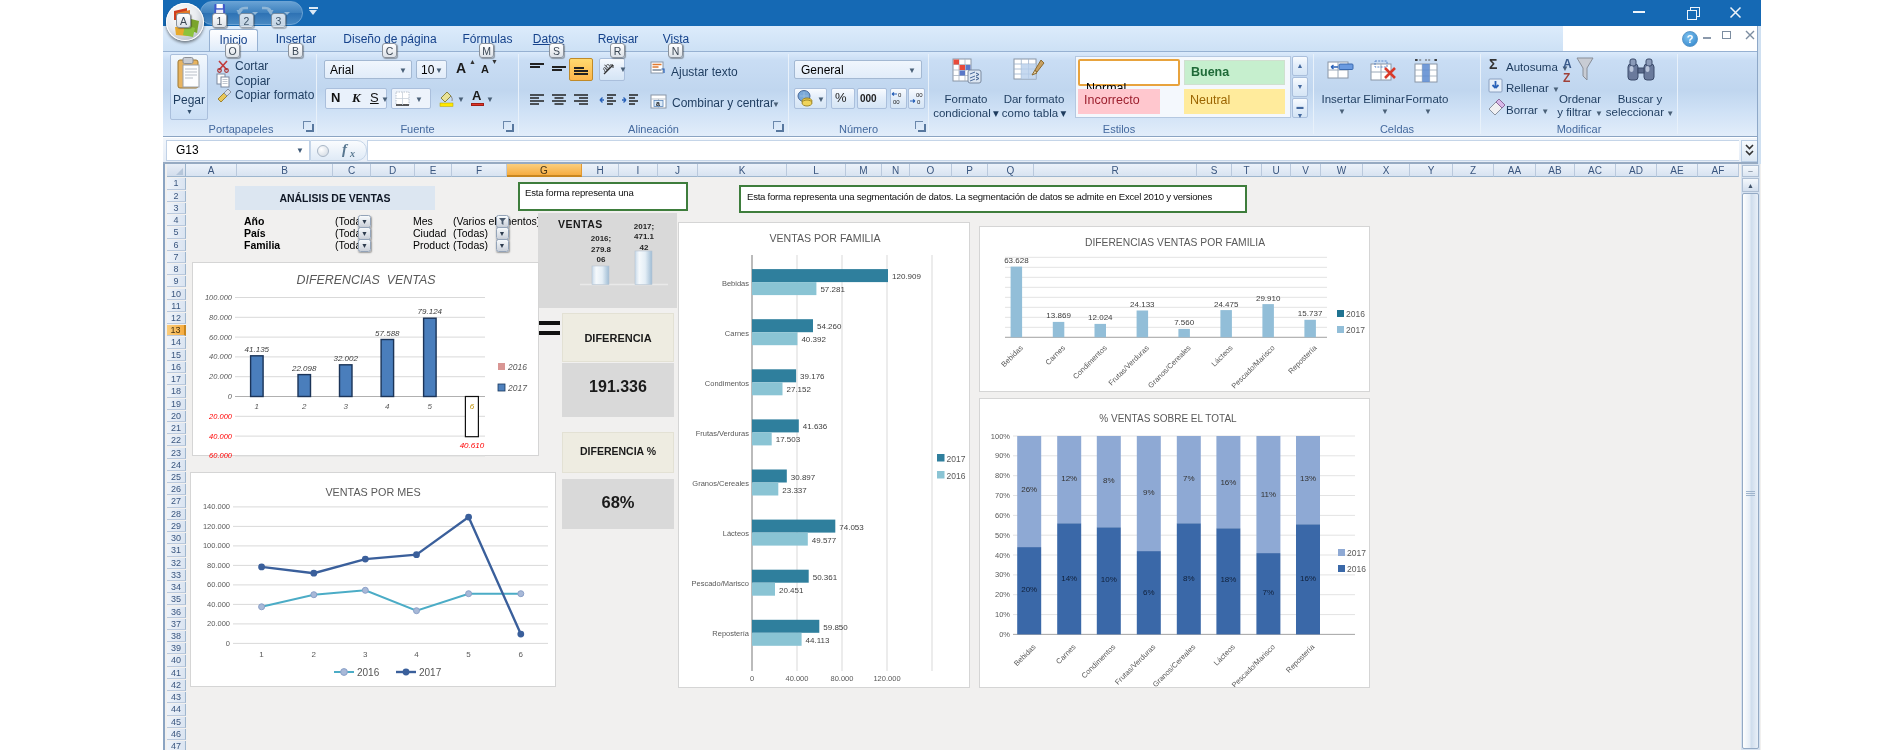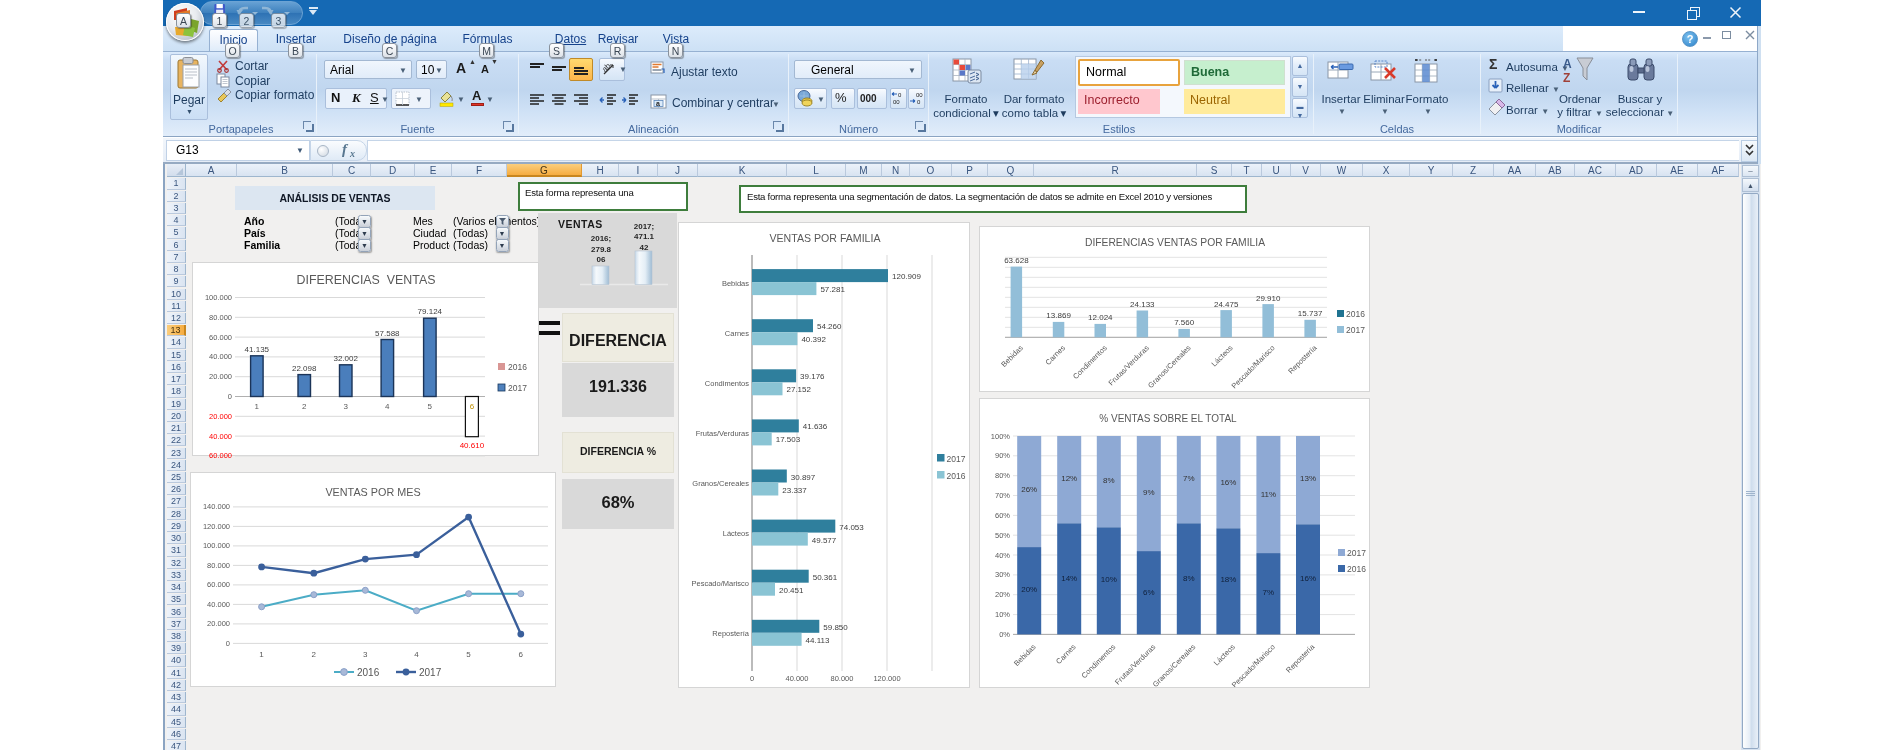--- a/index.html
+++ b/index.html
@@ -91,21 +91,21 @@
   </svg>
   <div class="kt" style="left:13px;top:13px;z-index:55;">A</div>
   <div class="kt" style="left:49px;top:13px;">1</div>
   <div class="kt" style="left:76px;top:13px;opacity:.8;">2</div>
   <div class="kt" style="left:108px;top:13px;opacity:.8;">3</div>
   <div id="tabrow">
 <div class="tab" id="tab-inicio" style="left:46px;width:49px;">Inicio</div>
 <div class="tab" style="left:101px;width:64px;">Insertar</div>
 <div class="tab" style="left:171px;width:112px;">Diseño de página</div>
 <div class="tab" style="left:289px;width:71px;">Fórmulas</div>
-<div class="tab" style="left:380px;width:55px;text-decoration:underline;">Datos</div>
+<div class="tab" style="left:358px;width:55px;text-decoration:underline;">Datos</div>
 <div class="tab" style="left:427px;width:56px;">Revisar</div>
 <div class="tab" style="left:489px;width:48px;">Vista</div>
   </div>
 <div class="kt" style="left:62px;top:43px;">O</div>
 <div class="kt" style="left:125px;top:43px;">B</div>
 <div class="kt" style="left:219px;top:43px;">C</div>
 <div class="kt" style="left:316px;top:43px;">M</div>
 <div class="kt" style="left:386px;top:43px;">S</div>
 <div class="kt" style="left:447px;top:43px;">R</div>
 <div class="kt" style="left:505px;top:43px;">N</div>
@@ -236,21 +236,21 @@
   </svg>
   <div class="abs rtext" style="left:153px;top:44px;">Combinar y centrar</div>
   <div class="abs dda" style="left:253px;top:48px;">▼</div>
   <div class="grplabel">Alineación</div>
   <div class="launcher" style="left:254px;"></div>
 </div>
 <div class="gsep" style="left:625px;"></div>
 
 <div class="grp" style="left:626px;width:139px;">
   <div class="ifld" style="left:5px;top:8px;width:128px;height:19px;">
-          <span class="rtext" style="position:absolute;left:16px;top:2px;color:#000;">General</span>
+          <span class="rtext" style="position:absolute;left:6px;top:2px;color:#000;">General</span>
           <span class="abs dda" style="right:5px;top:5px;">▼</span>
         </div>
   <div class="rbtn" style="left:5px;top:36px;width:33px;height:21px;"></div>
   <svg class="abs" style="left:8px;top:38px;" width="18" height="17" viewBox="0 0 18 17">
     <ellipse cx="7" cy="6" rx="6" ry="5.5" fill="#7aa8d8" stroke="#4a6a9a"></ellipse>
     <path d="M3 6 h8 M7 2 v8" stroke="#9fc0e0" stroke-width="0.8"></path>
     <ellipse cx="10" cy="11" rx="5" ry="3" fill="#e8c84a" stroke="#a08828"></ellipse>
     <ellipse cx="10" cy="13" rx="5" ry="3" fill="#f0d45a" stroke="#a08828"></ellipse>
   </svg>
   <div class="abs dda" style="left:28px;top:43px;">▼</div>
@@ -294,21 +294,21 @@
     <path d="M1 6h22M1 11h22M1 16h22M8.3 1v20M15.6 1v20" stroke="#9ab0cc" stroke-width="0.8"></path>
     <path d="M8.3 6 L23 6 L23 21 L8.3 21 Z" fill="#b8d0ec" opacity="0.8"></path>
     <path d="M28 2 L22 12 L24 14 L31 5 Z" fill="#c8a060" stroke="#8a6a30"></path>
     <path d="M22 12 l-3 5 l5-2 Z" fill="#e8d0a0" stroke="#8a6a30"></path>
   </svg>
   <div class="abs rtext" style="left:64px;top:41px;width:82px;text-align:center;font-size:11.5px;">Dar formato</div>
   <div class="abs rtext" style="left:64px;top:54px;width:82px;text-align:center;font-size:11.5px;">como tabla ▾</div>
 
   <div class="abs" style="left:146px;top:4px;width:216px;height:62px;background:#f4f8fd;border:1px solid #b5c8e0;"></div>
   <div class="abs" style="left:149px;top:7px;width:102px;height:27px;background:#fff;border:2px solid #e8a33d;border-radius:2px;">
-          <span style="position:absolute;left:6px;top:4px;font-size:12.5px;color:#000;">Normal</span>
+          <span style="position:absolute;left:6px;top:20px;font-size:12.5px;color:#000;">Normal</span>
         </div>
   <div class="abs" style="left:255px;top:8px;width:101px;height:25px;background:#c6efce;border:1px solid #d0e0d0;font-weight:bold;">
           <span style="position:absolute;left:6px;top:4px;font-size:12.5px;color:#1f6a38;">Buena</span>
         </div>
   <div class="abs" style="left:149px;top:37px;width:82px;height:25px;background:#ffc7ce;">
           <span style="position:absolute;left:6px;top:4px;font-size:12.5px;color:#9c1f2e;">Incorrecto</span>
         </div>
   <div class="abs" style="left:255px;top:37px;width:101px;height:25px;background:#ffeb9c;">
           <span style="position:absolute;left:6px;top:4px;font-size:12.5px;color:#9c6500;">Neutral</span>
         </div>
@@ -459,28 +459,28 @@
                 <stop offset="0.6" stop-color="#e4eef6"></stop>
                 <stop offset="1" stop-color="#9fbcd4"></stop>
  </linearGradient>
             </defs>
  <rect x="54" y="53" width="17" height="18.5" fill="url(#vbar)" stroke="#b5c4d2" stroke-width="0.6"></rect>
  <rect x="97" y="38" width="17" height="33.5" fill="url(#vbar)" stroke="#b5c4d2" stroke-width="0.6"></rect>
 </svg></div>
 <div class="abs" style="left:372px;top:157.3px;width:23px;height:4px;background:#111;"></div>
 <div class="abs" style="left:372px;top:167.3px;width:23px;height:4px;background:#111;"></div>
 <div class="abs" style="left:397px;top:149.3px;width:112px;height:48.4px;background:#eeece1;border:1px solid #e3e1d4;"></div>
-<div class="abs" style="left:397px;top:168.0px;width:112px;text-align:center;font-weight:bold;font-size:16px;color:#1a1a1a;">DIFERENCIA</div>
+<div class="abs" style="left:397px;top:168.0px;width:112px;text-align:center;font-weight:bold;font-size:11px;color:#1a1a1a;">DIFERENCIA</div>
 <div class="abs" style="left:397px;top:199.3px;width:112px;height:53.4px;background:#d9d9d9;"></div>
 <div class="abs" style="left:397px;top:214.0px;width:112px;text-align:center;font-weight:bold;font-size:16px;color:#1a1a1a;">191.336</div>
 <div class="abs" style="left:397px;top:268.3px;width:112px;height:40.4px;background:#eeece1;border:1px solid #e3e1d4;"></div>
 <div class="abs" style="left:397px;top:281.0px;width:112px;text-align:center;font-weight:bold;font-size:10.5px;color:#1a1a1a;">DIFERENCIA %</div>
 <div class="abs" style="left:397px;top:315.0px;width:112px;height:50.3px;background:#d9d9d9;"></div>
 <div class="abs" style="left:397px;top:329.0px;width:112px;text-align:center;font-weight:bold;font-size:16.5px;color:#1a1a1a;">68%</div>
-<div class="chartbox" style="left:27px;top:98px;width:347px;height:194px;"><svg width="345" height="202" viewBox="0 0 345 202">
+<div class="chartbox" style="left:27px;top:98px;width:347px;height:194px;font-style:italic;"><svg width="345" height="202" viewBox="0 0 345 202">
             <text x="173" y="21" font-size="12.4" fill="#595959" text-anchor="middle">DIFERENCIAS&nbsp; VENTAS</text>
             <line x1="42" y1="34.5" x2="292" y2="34.5" stroke="#d9d9d9" stroke-width="1"></line>
             <text x="39" y="37.0" font-size="7.5" fill="#595959" text-anchor="end">100.000</text>
             <line x1="42" y1="54.3" x2="292" y2="54.3" stroke="#d9d9d9" stroke-width="1"></line>
             <text x="39" y="56.8" font-size="7.5" fill="#595959" text-anchor="end">80.000</text>
             <line x1="42" y1="74.1" x2="292" y2="74.1" stroke="#d9d9d9" stroke-width="1"></line>
             <text x="39" y="76.6" font-size="7.5" fill="#595959" text-anchor="end">60.000</text>
             <line x1="42" y1="93.9" x2="292" y2="93.9" stroke="#d9d9d9" stroke-width="1"></line>
             <text x="39" y="96.4" font-size="7.5" fill="#595959" text-anchor="end">40.000</text>
             <line x1="42" y1="113.7" x2="292" y2="113.7" stroke="#d9d9d9" stroke-width="1"></line>

